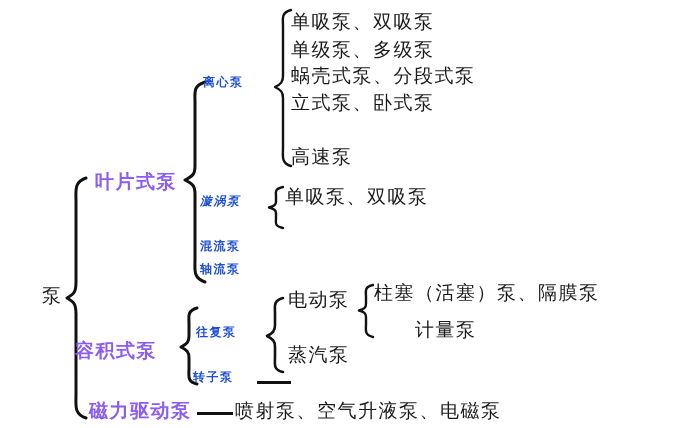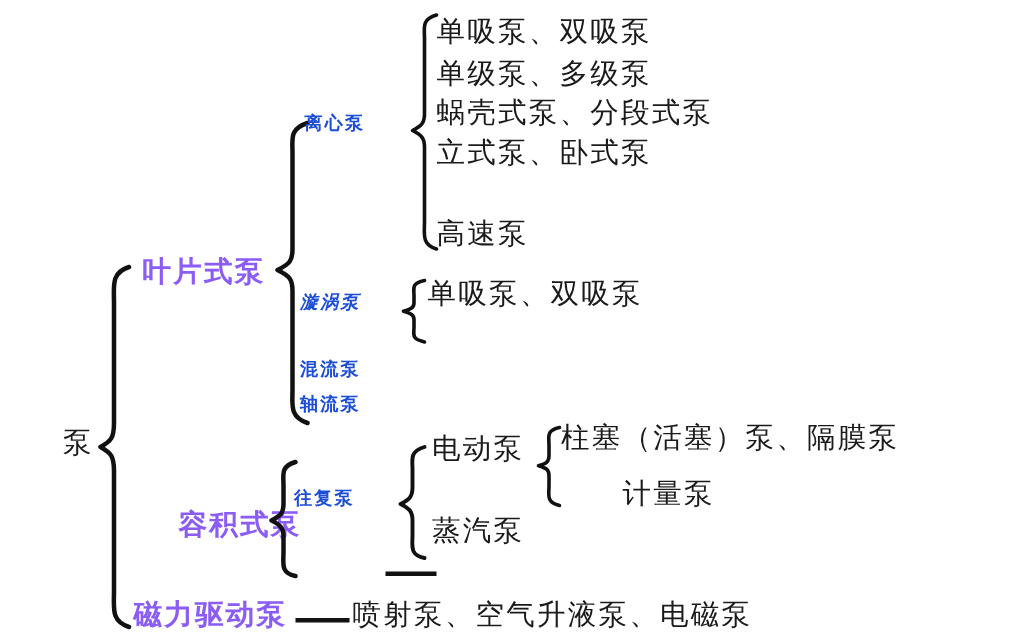--- a/index.html
+++ b/index.html
@@ -73,21 +73,21 @@
   <div class="node lvl-root" style="left:42px;top:286px;">泵</div>
 
   <div class="brace" style="left:64px;top:176px;">
     <svg width="26" height="244" viewBox="0 0 26 244">
       <path class="bracepath" stroke-width="3" d="M22 2 C10 6 12 14 12 26 L12 106 C12 116 10 118 3 122 C10 126 12 128 12 138 L12 218 C12 230 10 238 22 242"></path>
     </svg>
   </div>
 
   <div class="node lvl1" style="left:95px;top:172px;">叶片式泵</div>
 
-  <div class="node lvl1" style="left:75px;top:341px;margin-left:44px;">容积式泵</div>
+  <div class="node lvl1" style="left:75px;top:341px;">容积式泵</div>
 
   <div class="node lvl1" style="left:89px;top:401px;">磁力驱动泵</div>
 
   <div class="brace" style="left:182px;top:80px;">
     <svg width="26" height="204" viewBox="0 0 26 204">
       <path class="bracepath" stroke-width="3" d="M23 2 C11 6 13 12 13 22 L13 86 C13 94 11 96 3 100 C11 104 13 106 13 114 L13 180 C13 190 11 198 23 202"></path>
     </svg>
   </div>
 
   <div class="node lvl2" style="left:203px;top:76px;">离心泵</div>
@@ -119,20 +119,21 @@
   <div class="node leaf" style="left:285px;top:187px;">单吸泵、双吸泵</div>
 
   <div class="brace" style="left:178px;top:306px;">
     <svg width="22" height="80" viewBox="0 0 22 80">
       <path class="bracepath" stroke-width="3" d="M19 2 C9 5 11 10 11 18 L11 30 C11 36 9 38 3 41 C9 44 11 46 11 52 L11 62 C11 70 9 76 19 78"></path>
     </svg>
   </div>
 
   <div class="node lvl2" style="left:196px;top:326px;">往复泵</div>
 
+  <div class="node lvl2" style="left:193px;top:371px;">转子泵</div>
 
   <div class="brace" style="left:264px;top:296px;">
     <svg width="22" height="78" viewBox="0 0 22 78">
       <path class="bracepath" stroke-width="2.6" d="M19 2 C9 5 11 10 11 17 L11 29 C11 35 9 37 3 40 C9 43 11 45 11 51 L11 61 C11 68 9 74 19 76"></path>
     </svg>
   </div>
 
   <div class="node lvl3" style="left:288px;top:290px;">电动泵</div>
 
   <div class="node lvl3" style="left:288px;top:345px;">蒸汽泵</div>

